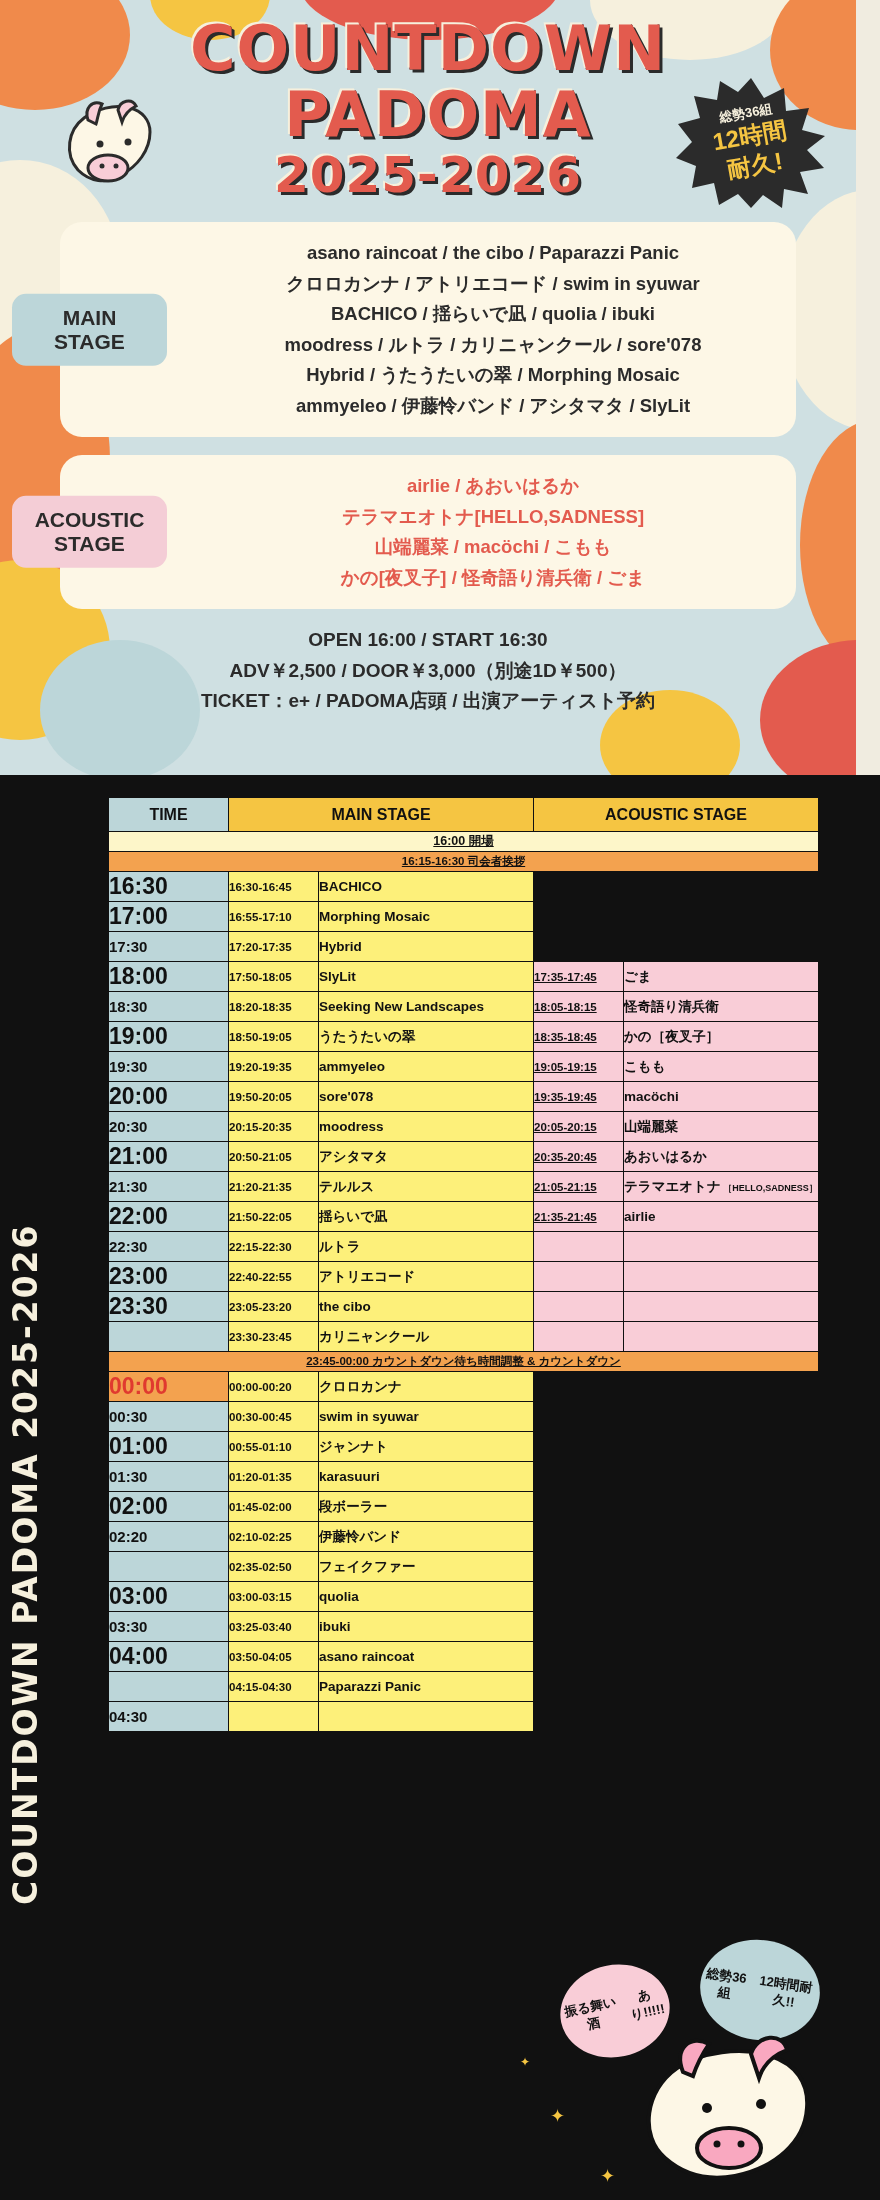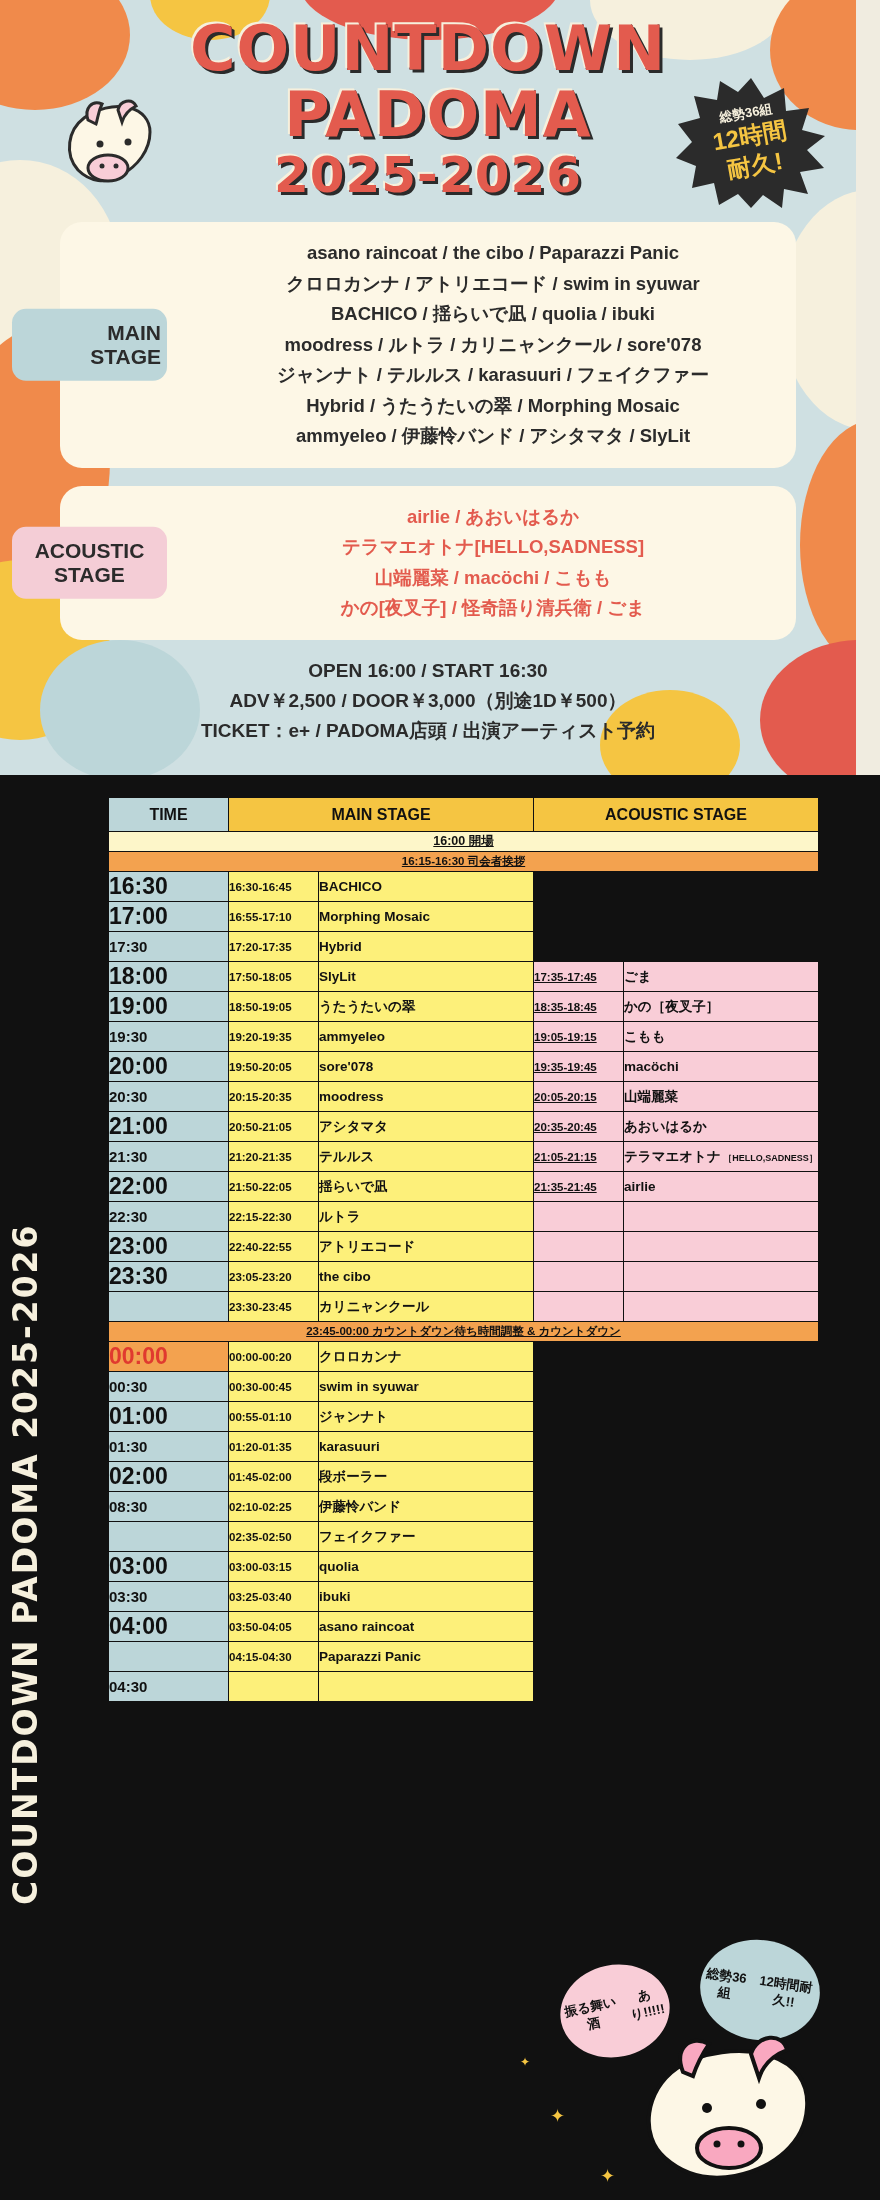--- a/index.html
+++ b/index.html
@@ -75,21 +75,21 @@
     padding: 16px 20px 16px 150px;
     position: relative;
     min-height: 100px;
   }
   .stage-tag {
     position:absolute; left: -48px; top: 50%; transform: translateY(-50%);
     width: 155px; border-radius: 14px; padding: 12px 6px;
     text-align:center; font-weight:bold; font-size:21px; color:#2b2b2b;
     line-height:1.15;
   }
-  .stage-tag.main { background:#bcd6d9;text-align:right; }
+  .stage-tag.main { background:#bcd6d9; }
   .stage-tag.acoustic { background:#f4cdd6; }
   .panel .lineup {
     text-align:center; font-weight:bold; color:#2b2b2b; font-size:18.5px; line-height:1.65;
   }
   .panel.acoustic .lineup { color:#e35b4e; }
 
   .info-block {
     position:relative; z-index:5; text-align:center; margin-top: 16px;
     font-weight:bold; color:#2b2b2b; font-size:19px; line-height:1.6;
   }
@@ -205,21 +205,20 @@
     <div class="panel">
       <div class="stage-tag main">
         <div>MAIN</div>
         <div>STAGE</div>
       </div>
       <div class="lineup">
         <div>asano raincoat / the cibo / Paparazzi Panic</div>
         <div>クロロカンナ / アトリエコード / swim in syuwar</div>
         <div>BACHICO / 揺らいで凪 / quolia / ibuki</div>
         <div>moodress / ルトラ / カリニャンクール / sore'078</div>
-        <div>ジャンナト / テルルス / karasuuri / フェイクファー</div>
         <div>Hybrid / うたうたいの翠 / Morphing Mosaic</div>
         <div>ammyeleo / 伊藤怜バンド / アシタマタ / SlyLit</div>
       </div>
     </div>
   </div>
 
   <div class="panel-wrap" style="margin-top:18px;">
     <div class="panel acoustic">
       <div class="stage-tag acoustic">
         <div>ACOUSTIC</div>
@@ -290,20 +289,27 @@
             <td class="ablank"></td>
           </tr>
           <tr class="slot">
             <td class="time big">18:00</td>
             <td class="mslot">17:50-18:05</td>
             <td class="mname">SlyLit</td>
             <td class="aslot">17:35-17:45</td>
             <td class="aname">ごま</td>
           </tr>
           <tr class="slot">
+            <td class="time small">18:30</td>
+            <td class="mslot">18:20-18:35</td>
+            <td class="mname">Seeking New Landscapes</td>
+            <td class="aslot">18:05-18:15</td>
+            <td class="aname">怪奇語り清兵衛</td>
+          </tr>
+          <tr class="slot">
             <td class="time big">19:00</td>
             <td class="mslot">18:50-19:05</td>
             <td class="mname">うたうたいの翠</td>
             <td class="aslot">18:35-18:45</td>
             <td class="aname">かの［夜叉子］</td>
           </tr>
           <tr class="slot">
             <td class="time small">19:30</td>
             <td class="mslot">19:20-19:35</td>
             <td class="mname">ammyeleo</td>
@@ -400,21 +406,21 @@
             <td class="mname">karasuuri</td>
             <td class="ablank" colspan="2"></td>
           </tr>
           <tr class="slot">
             <td class="time big">02:00</td>
             <td class="mslot">01:45-02:00</td>
             <td class="mname">段ボーラー</td>
             <td class="ablank" colspan="2"></td>
           </tr>
           <tr class="slot">
-            <td class="time small">08:30</td>
+            <td class="time small">02:20</td>
             <td class="mslot">02:10-02:25</td>
             <td class="mname">伊藤怜バンド</td>
             <td class="ablank" colspan="2"></td>
           </tr>
           <tr class="slot">
             <td class="time small"></td>
             <td class="mslot">02:35-02:50</td>
             <td class="mname">フェイクファー</td>
             <td class="ablank" colspan="2"></td>
           </tr>

